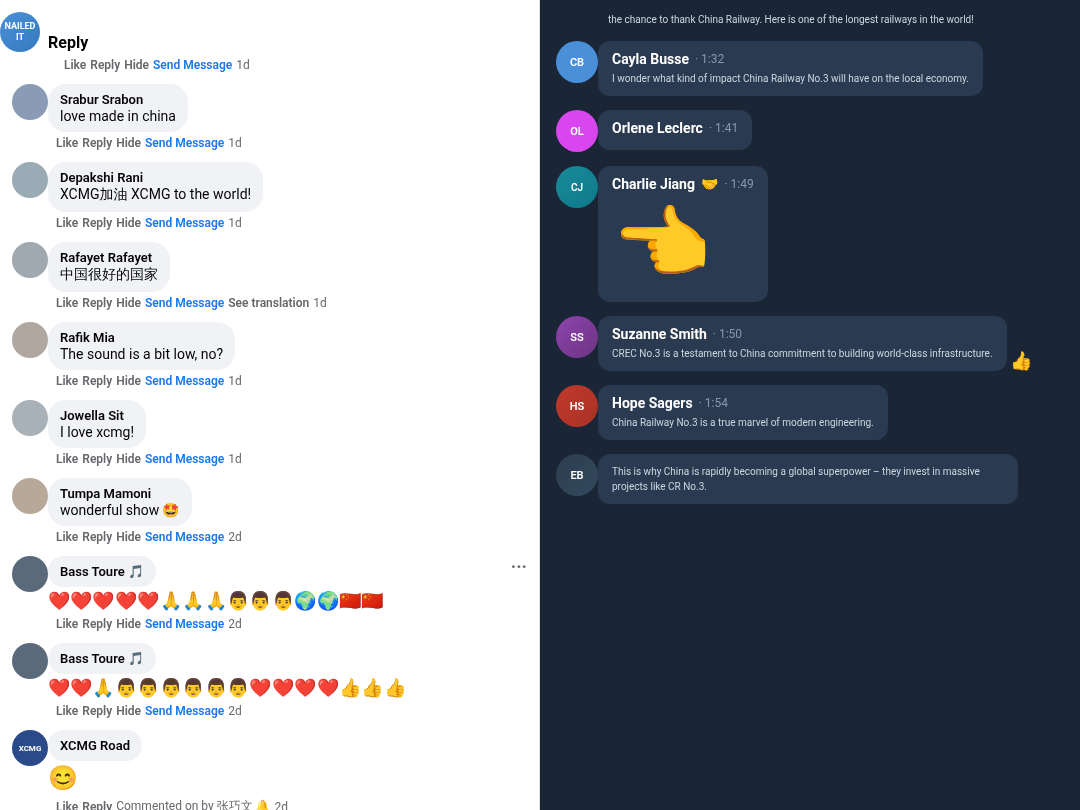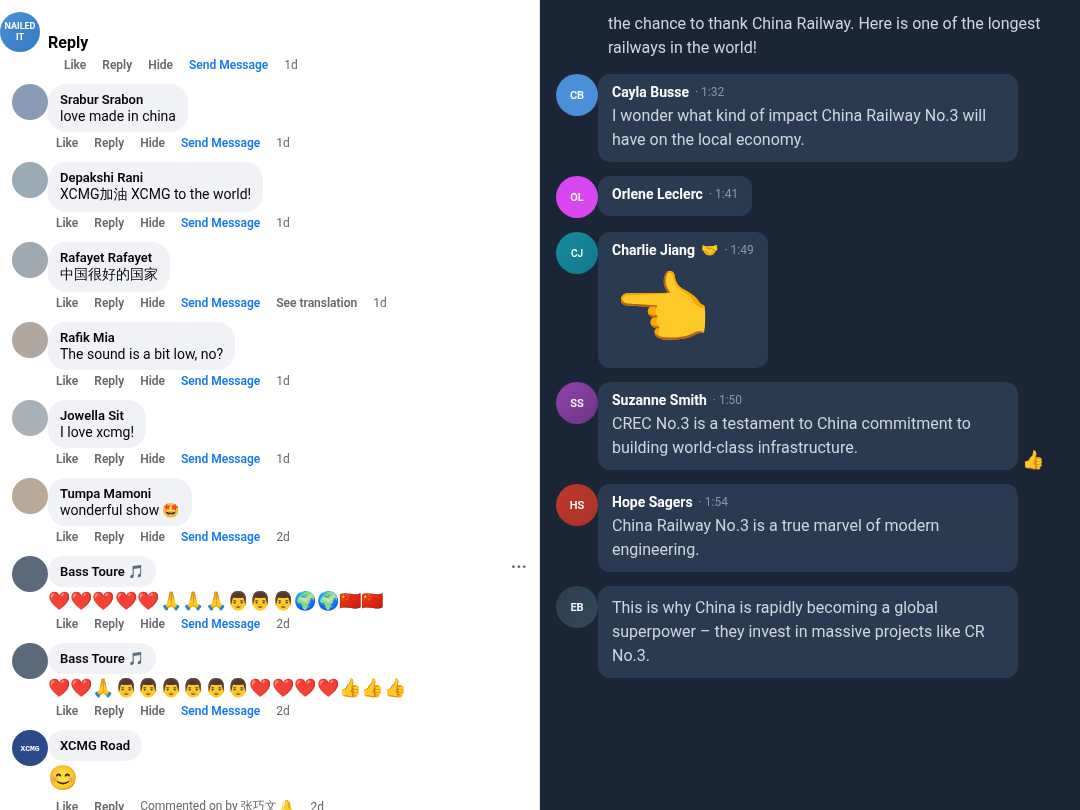--- a/index.html
+++ b/index.html
@@ -27,21 +27,20 @@
       display: flex;
       align-items: flex-start;
     }
 
     .avatar-placeholder {
       width: 36px;
       height: 36px;
       border-radius: 50%;
       background: #c8c8c8;
       flex-shrink: 0;
-      font-family: Liberation Mono, monospace;
     }
 
     .comment-content {
       flex: 1;
     }
 
     .comment-bubble {
       background: #f0f2f5;
       border-radius: 18px;
       padding: 8px 12px;
@@ -56,21 +55,21 @@
     }
 
     .comment-text {
       font-size: 14px;
       color: #050505;
       margin-top: 1px;
     }
 
     .comment-actions {
       display: flex;
-      gap: 16px;
+      gap: 4px;
       padding: 2px 12px 6px 12px;
       font-size: 12px;
       color: #65676b;
       align-items: center;
       margin-left: 44px;
     }
 
     .action-link {
       font-weight: 600;
       color: #65676b;
@@ -155,21 +154,21 @@
       font-size: 14px;
       color: #ffffff;
     }
 
     .chat-time {
       font-size: 12px;
       color: #8899aa;
     }
 
     .chat-text {
-      font-size: 16px;
+      font-size: 10px;
       color: #ccd6e0;
       line-height: 1.5;
     }
 
     
     .av-blue { background: #4a90d9; }
     .av-green { background: #d946ef; text-align: center; }
     .av-purple { background: #8e44ad; }
     .av-teal { background: #16a085; }
 

